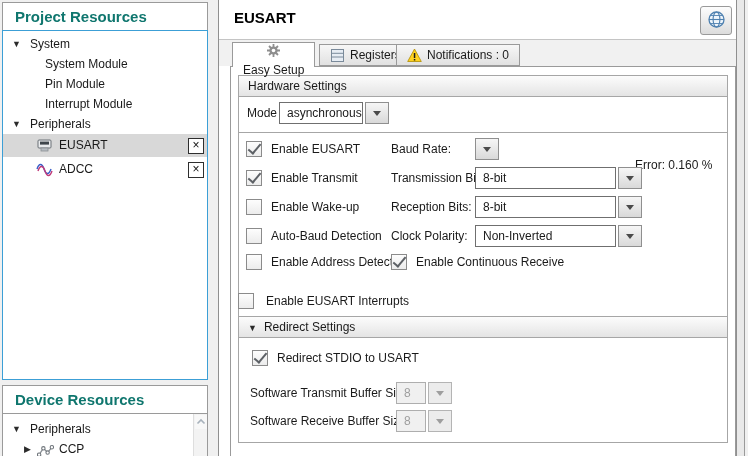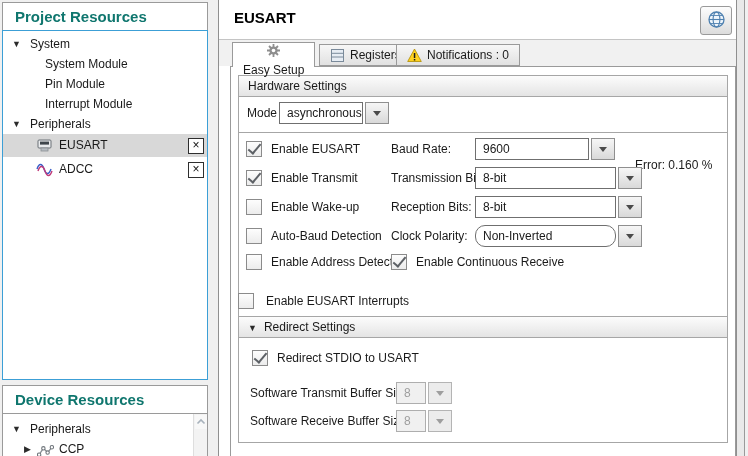--- a/index.html
+++ b/index.html
@@ -266,21 +266,20 @@
   <span class="flabel" style="left:52px; top:170px;">Enable Transmit</span>
   <div class="cb" style="left:27px; top:199px;"></div>
   <span class="flabel" style="left:52px; top:199px;">Enable Wake-up</span>
   <div class="cb" style="left:27px; top:228px;"></div>
   <span class="flabel" style="left:52px; top:228px;">Auto-Baud Detection</span>
   <div class="cb" style="left:27px; top:254px;"></div>
   <span class="flabel" style="left:52px; top:254px;">Enable Address Detect</span>
 
   <span class="flabel" style="left:172px; top:141px;">Baud Rate:</span>
   <div class="combo" style="left:256px; top:138px;">
-    <div class="combo-field" style="width:114px;">9600</div>
     <div class="combo-arrow">
         <i class="tri"></i>
       </div>
   </div>
   <span class="flabel" style="left:416px; top:141px;margin-top:16px;">Error: 0.160 %</span>
 
   <span class="flabel" style="left:172px; top:170px;">Transmission Bits:</span>
   <div class="combo" style="left:256px; top:167px;">
     <div class="combo-field" style="width:141px;">8-bit</div>
     <div class="combo-arrow">
@@ -291,21 +290,21 @@
   <span class="flabel" style="left:172px; top:199px;">Reception Bits:</span>
   <div class="combo" style="left:256px; top:196px;">
     <div class="combo-field" style="width:141px;">8-bit</div>
     <div class="combo-arrow">
         <i class="tri"></i>
       </div>
   </div>
 
   <span class="flabel" style="left:172px; top:228px;">Clock Polarity:</span>
   <div class="combo" style="left:256px; top:225px;">
-    <div class="combo-field" style="width:141px;border-radius:10px;">Non-Inverted</div>
+    <div class="combo-field" style="width:141px;">Non-Inverted</div>
     <div class="combo-arrow">
         <i class="tri"></i>
       </div>
   </div>
 
   <div class="cb on" style="left:172px; top:254px;"></div>
   <span class="flabel" style="left:197px; top:254px;">Enable Continuous Receive</span>
 
   <div class="cb" style="left:19px; top:293px;"></div>
   <span class="flabel" style="left:47px; top:293px;">Enable EUSART Interrupts</span>

